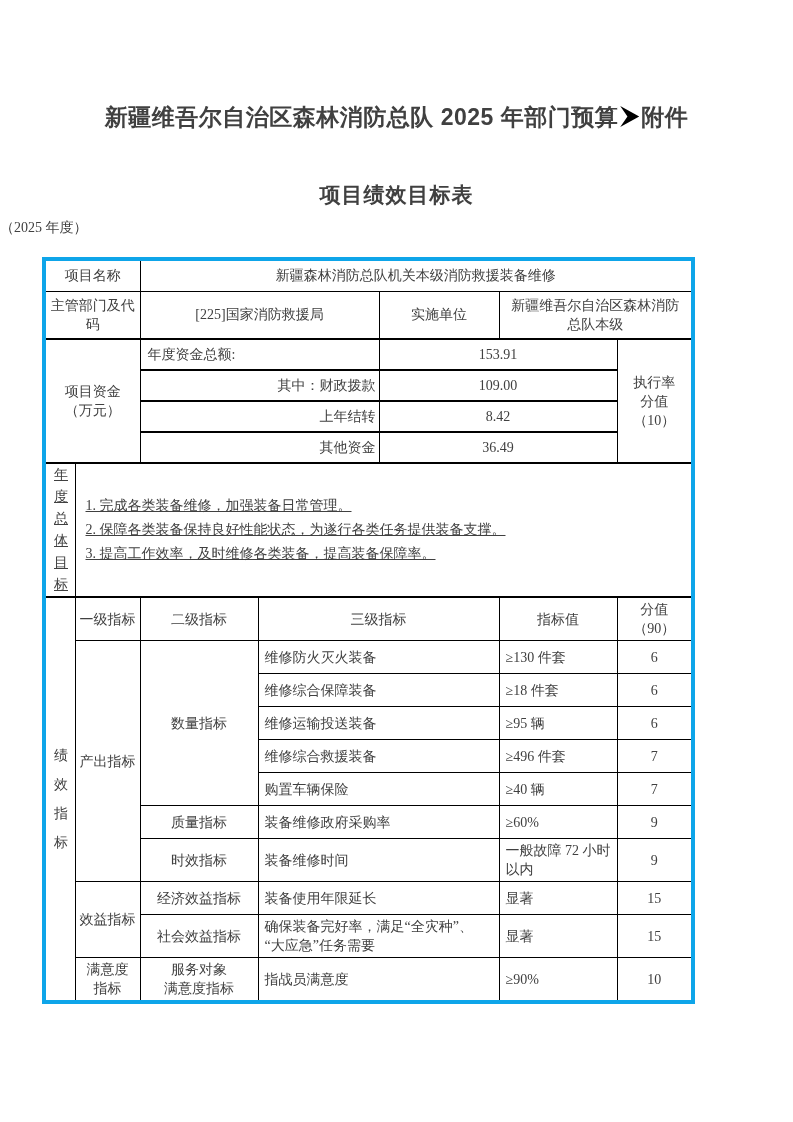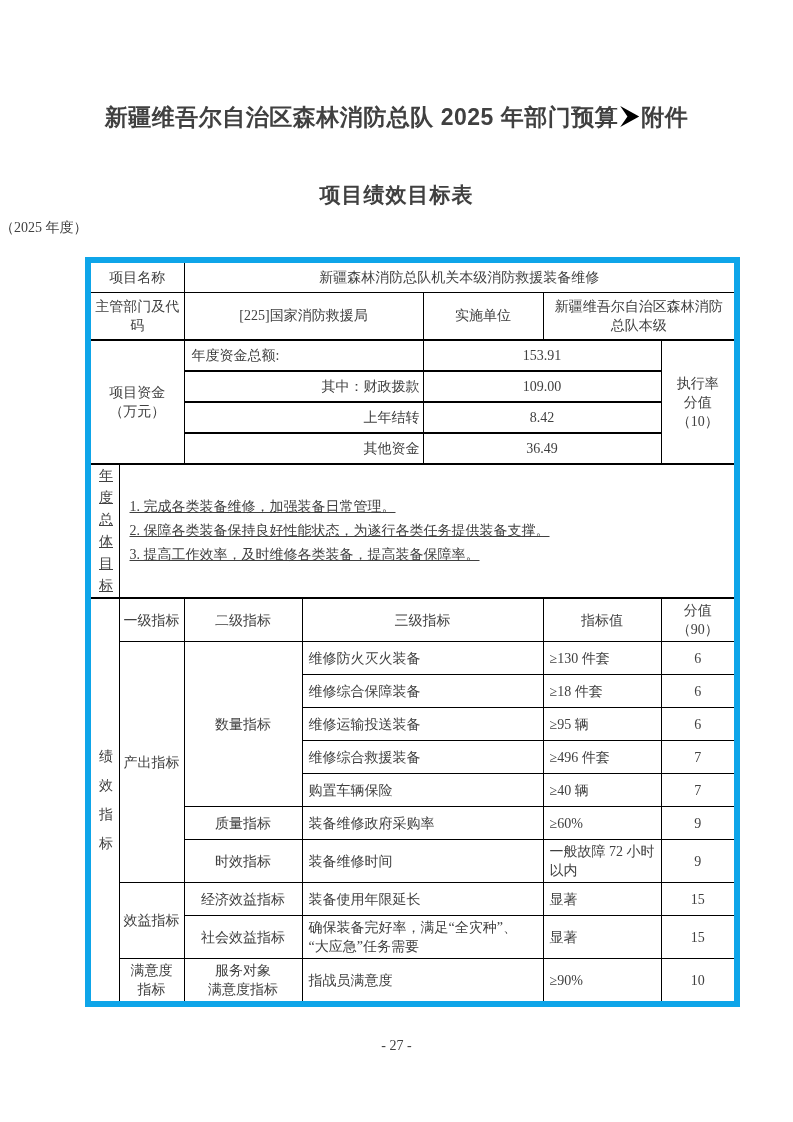--- a/index.html
+++ b/index.html
@@ -21,22 +21,22 @@
     vertical-align:-2px; margin:0 2px;
   }
   .doc-subtitle {
     margin-top:48px; text-align:center;
     font-family:Liberation Sans, sans-serif;
     font-weight:bold; font-size:21px; line-height:26px; letter-spacing:1px;
   }
   .doc-period { margin-top:10px; font-size:14px; line-height:20px; }
 
   table.main {
-    margin:19px 0 0 85px; border-collapse:collapse; table-layout:fixed;
-    width:651px; border:6px solid #0ea5e9;padding-left:24px;
+    margin:19px 0 0 42px; border-collapse:collapse; table-layout:fixed;
+    width:651px; border:4px solid #0ea5e9;padding-left:24px;
   }
   td {
     border:1px solid #000; font-size:14px; line-height:19px;
     text-align:center; vertical-align:middle; padding:2px 4px;
     overflow:hidden;
   }
   tr.thick td { border-top-width:2px; }
   .pre { white-space:pre-line; }
   .h32 td{ height:32px; } .h48 td{ height:48px; } .h31 td{ height:31px; }
   .h132 td{ height:132px;text-decoration:underline; } .h40 td{ height:40px; } .h33 td{ height:33px; }
@@ -192,14 +192,13 @@
 指标</td>
       <td class="pre">服务对象
 满意度指标</td>
       <td colspan="2" class="l3">指战员满意度</td>
       <td class="val">≥90%</td>
       <td>10</td>
     </tr>
   </tbody>
     </table>
 
-  <div class="page-footer">- 27 -</div>
 </div>
 
 </body></html>

